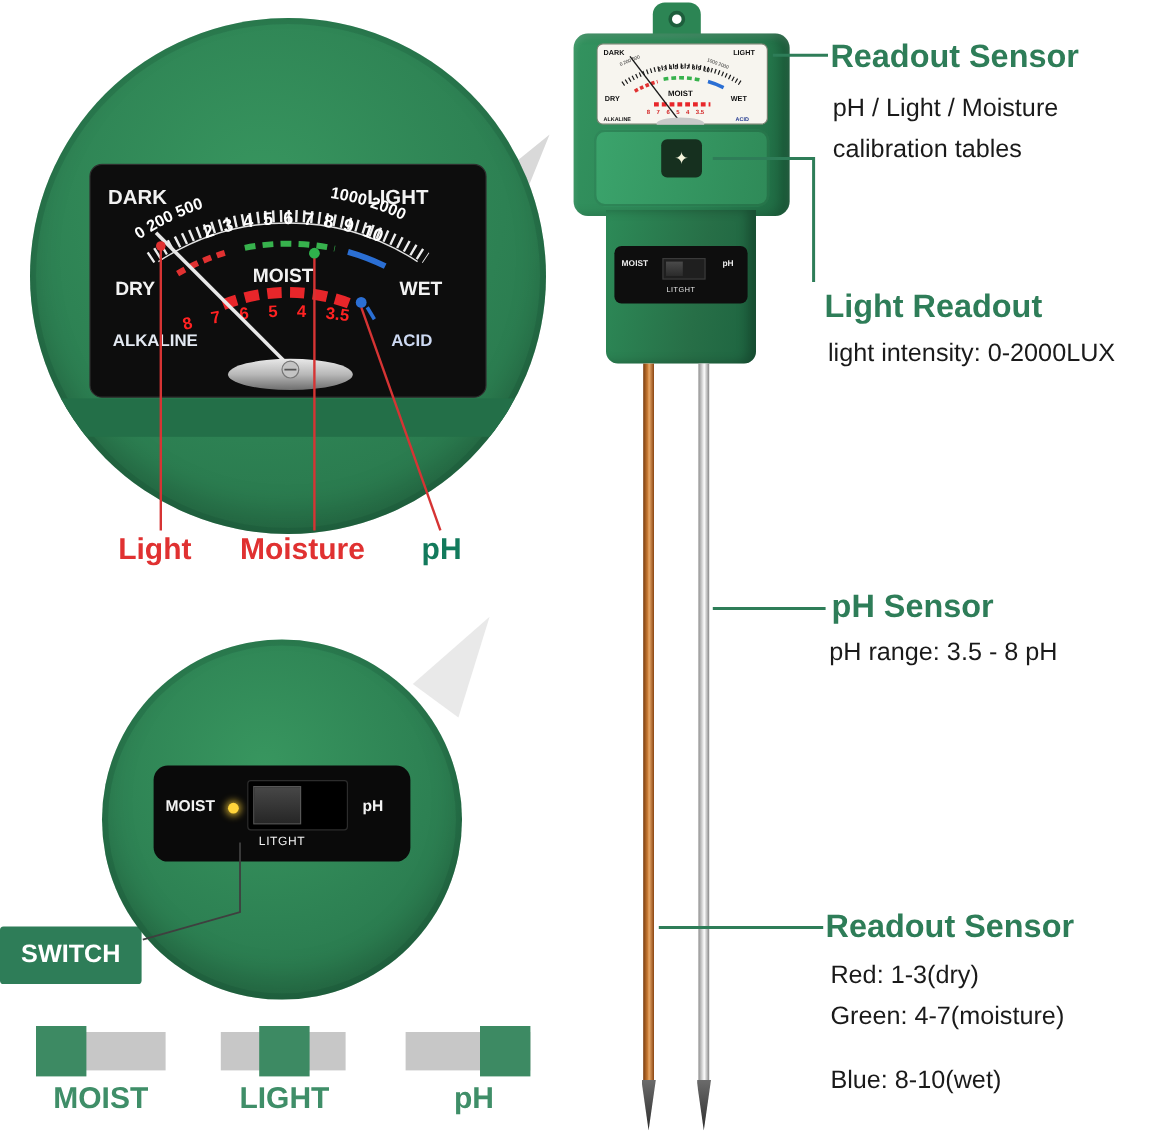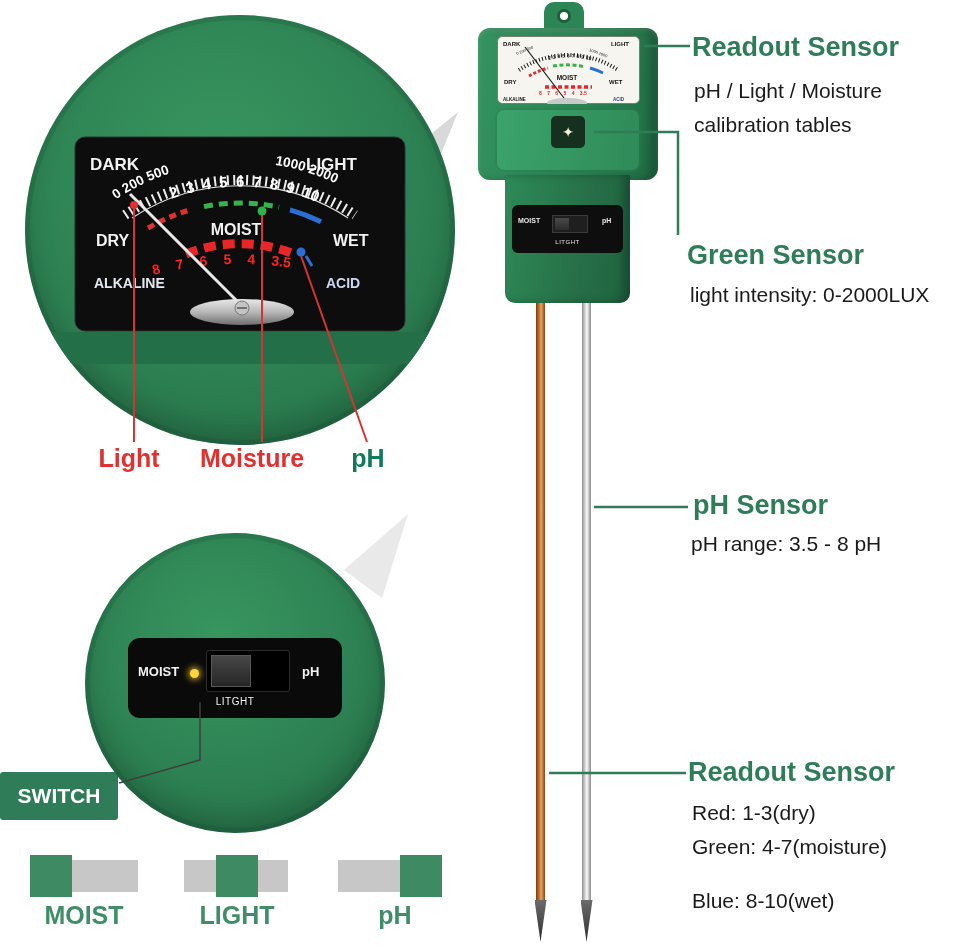--- a/index.html
+++ b/index.html
@@ -159,21 +159,21 @@
     <div class="probe copper"></div>
     <div class="probe silver"></div>
     <div class="tip copper-tip"></div>
     <div class="tip silver-tip"></div>
   </div>
 
   <div class="heading" style="left:692px;top:32px;">Readout Sensor</div>
   <div class="desc" style="left:694px;top:113px;">calibration tables</div>
   <div class="desc" style="left:694px;top:79px;">pH / Light / Moisture</div>
 
-  <div class="heading" style="left:687px;top:240px;">Green Sensor</div>
+  <div class="heading" style="left:687px;top:240px;">Light Readout</div>
   <div class="desc" style="left:690px;top:283px;">light intensity: 0-2000LUX</div>
 
   <div class="heading" style="left:693px;top:490px;">pH Sensor</div>
   <div class="desc" style="left:691px;top:532px;">pH range: 3.5 - 8 pH</div>
 
   <div class="heading" style="left:688px;top:757px;">Readout Sensor</div>
   <div class="desc" style="left:692px;top:801px;">Red: 1-3(dry)</div>
   <div class="desc" style="left:692px;top:835px;">Green: 4-7(moisture)</div>
   <div class="desc" style="left:692px;top:889px;">Blue: 8-10(wet)</div>
 

